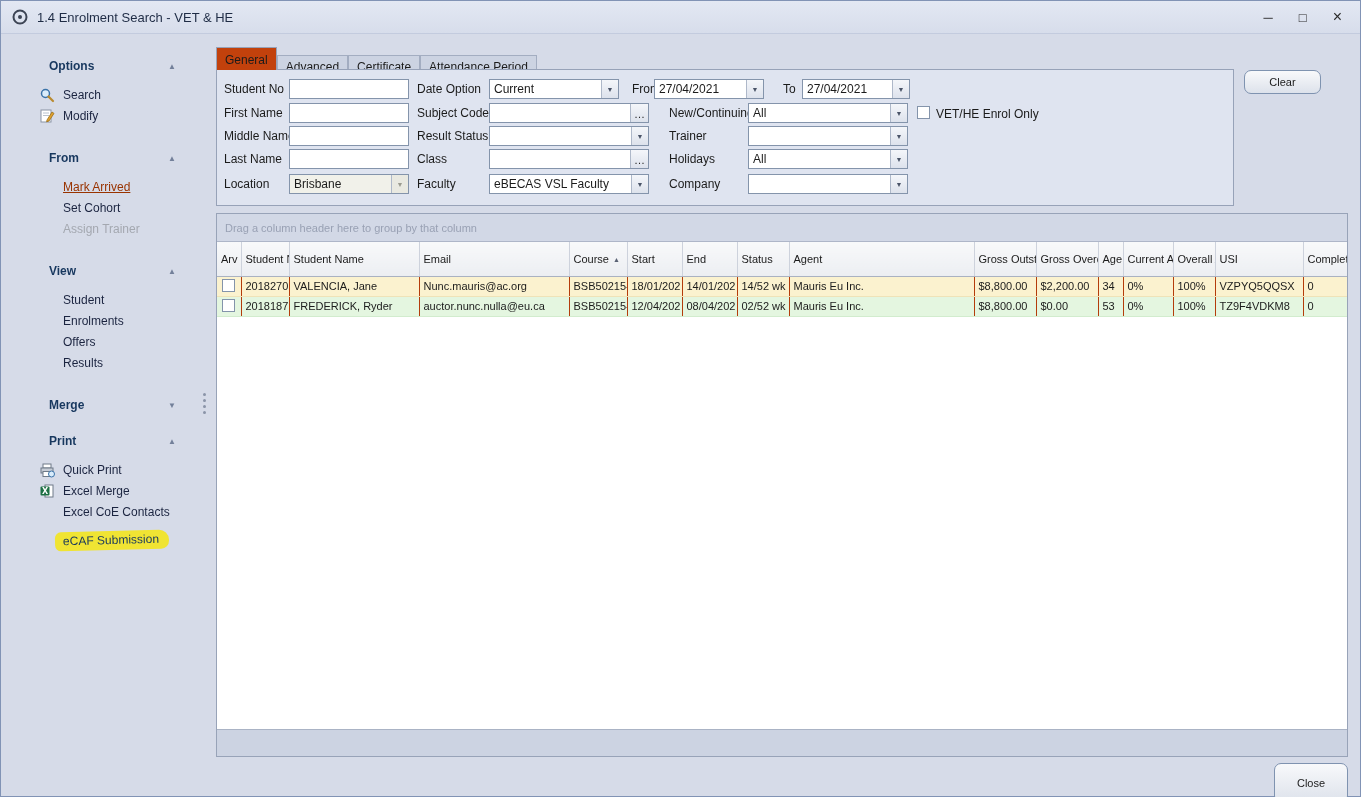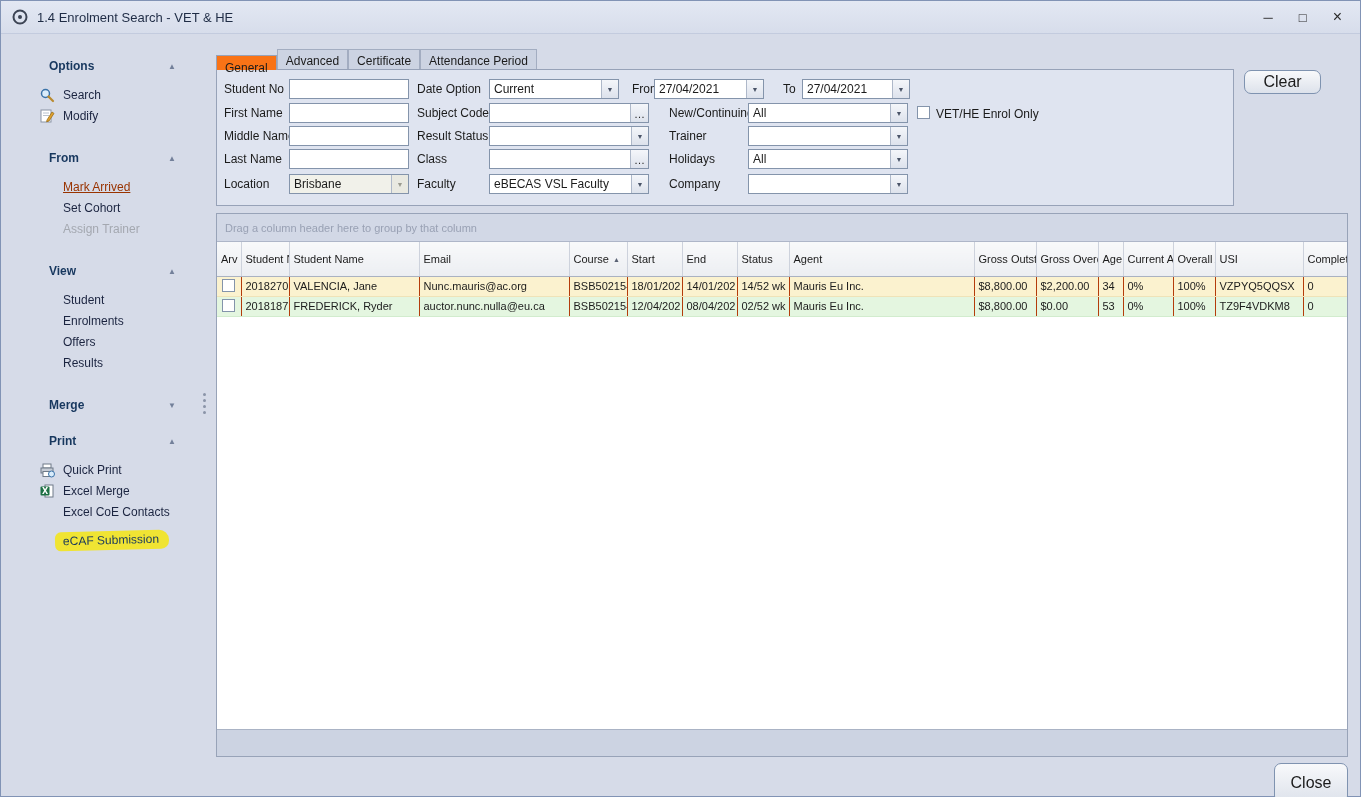--- a/index.html
+++ b/index.html
@@ -45,23 +45,23 @@
   .sp8 { height:8px; } .sp16 { height:16px; } .sp22 { height:22px; }
   .splitter {
     position:absolute; left:200px; top:392px; width:6px; height:22px;
     display:flex; flex-direction:column; gap:3px; align-items:center; cursor:col-resize;
   }
   .splitter i { width:3px; height:3px; background:#8a94a8; border-radius:50%; }
   
   .tabs { position:absolute; left:215px; top:46px; height:23px; display:flex; }
   .tab {
     padding:4px 8px 0 8px; font-size:12px; color:#1b1b1b; background:#ccd3e2;
-    border:1px solid #a3adc1; border-bottom:none; margin-top:2px; cursor:default;
-  }
-  .tab.active { background:#f97316; border:1px solid #97a2b8; border-bottom:none; margin-top:8px; padding-top:5px; position:relative; z-index:2; }
+    border:1px solid #a3adc1; border-bottom:none; margin-top:8px; cursor:default;
+  }
+  .tab.active { background:#c2410c; border:1px solid #97a2b8; border-bottom:none; margin-top:0; padding-top:5px; position:relative; z-index:2; }
   
   .form-panel {
     position:absolute; left:215px; top:68px; width:1018px; height:137px;
     background:#dfe4f0; border:1px solid #97a2b8;
   }
   .fl { position:absolute; height:16px; line-height:16px; white-space:nowrap; color:#1b1b1b; }
   .tinput, .combo, .lookup {
     position:absolute; height:20px; background:#fff; border:1px solid #8494ab;
   }
   .tinput input {
@@ -81,21 +81,21 @@
   .lookup .ebtn {
     width:18px; border-left:1px solid #aeb8c9; background:linear-gradient(#f4f6fa,#dde2ec);
     display:flex; align-items:flex-end; justify-content:center; font-size:11px; color:#222; padding-bottom:2px;
   }
   .checkbox {
     display:inline-block; width:13px; height:13px; background:#fff; border:1px solid #8494ab;
   }
   .btn {
     position:absolute; border:1px solid #7f93b0; border-radius:7px;
     background:linear-gradient(#f8f9fb,#dde2eb);
-    font-family:"Liberation Sans", sans-serif; font-size:16px; color:#1b1b1b;
+    font-family:"Liberation Sans", sans-serif; font-size:11px; color:#1b1b1b;
     display:flex; align-items:center; justify-content:center; cursor:default;
   }
   
   .grid {
     position:absolute; left:215px; top:212px; width:1132px; height:544px;
     border:1px solid #98a3b8; background:#c2410c; display:flex; flex-direction:column; overflow:hidden;
   }
   .group-bar {
     height:28px; background:#d2d8e6; color:#99a1b4; font-size:11px;
     display:flex; align-items:center; padding-left:8px; border-bottom:1px solid #aeb6c8; flex:none;

